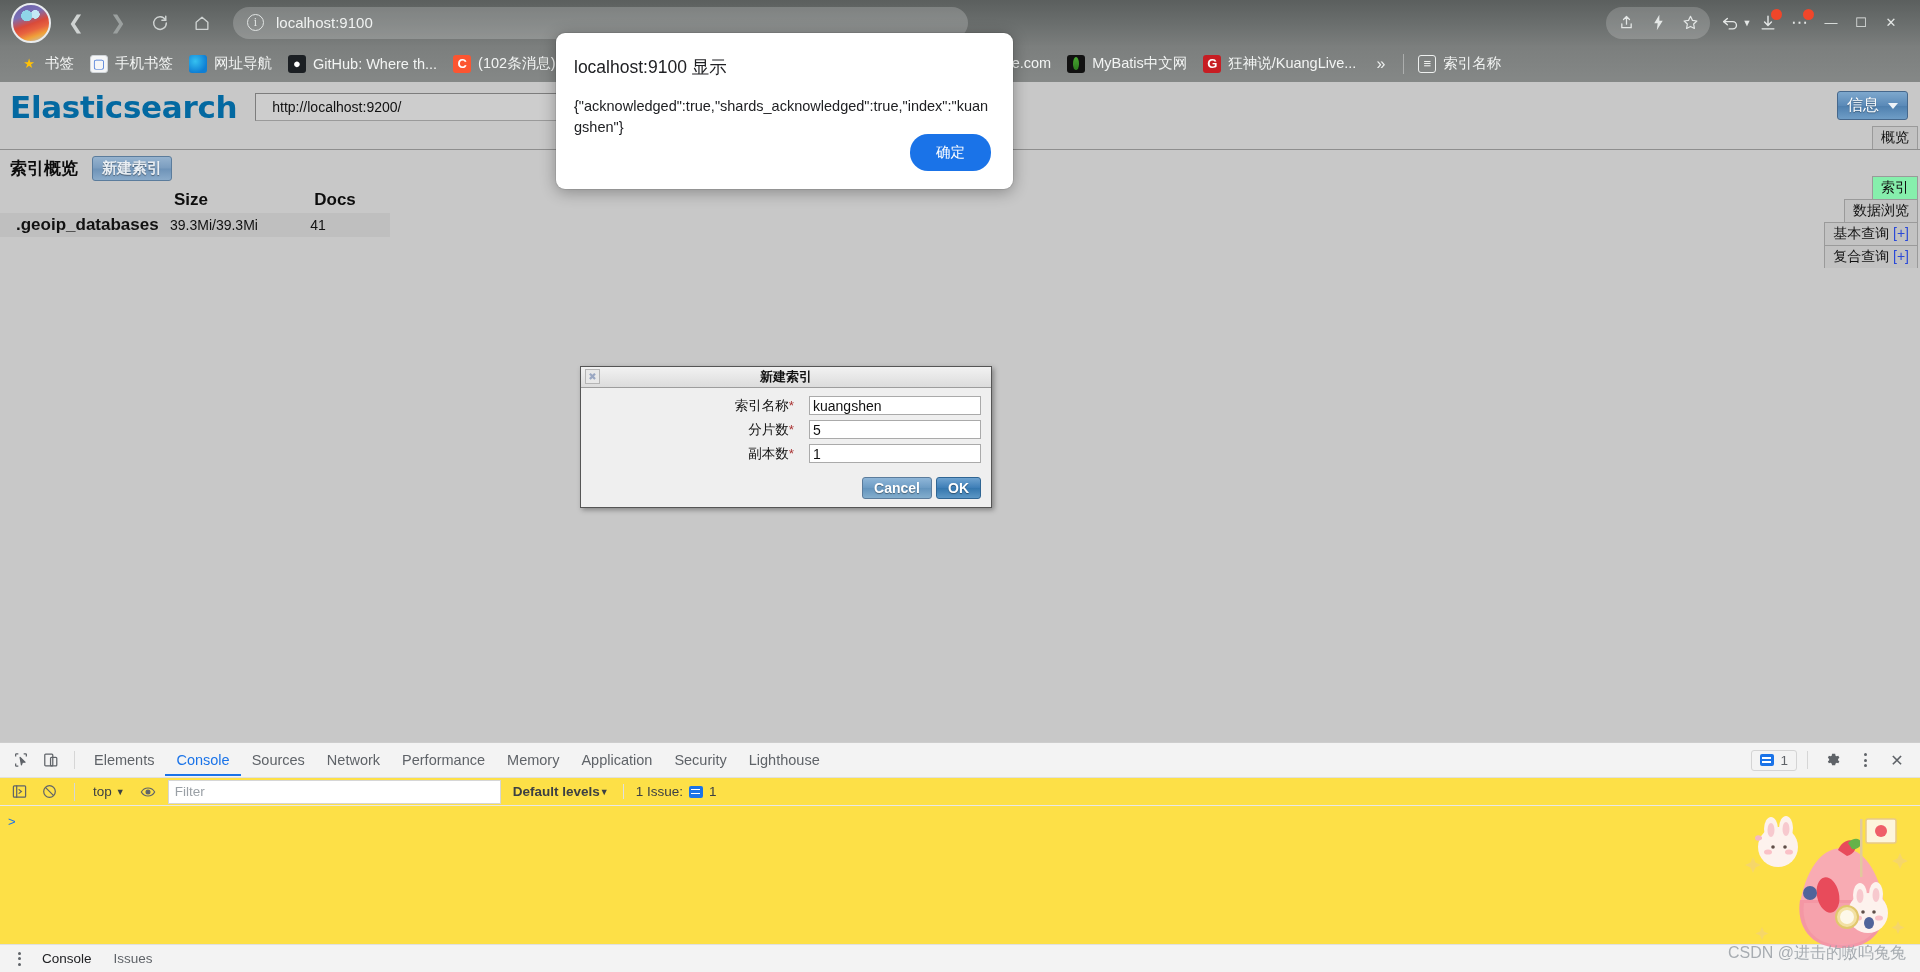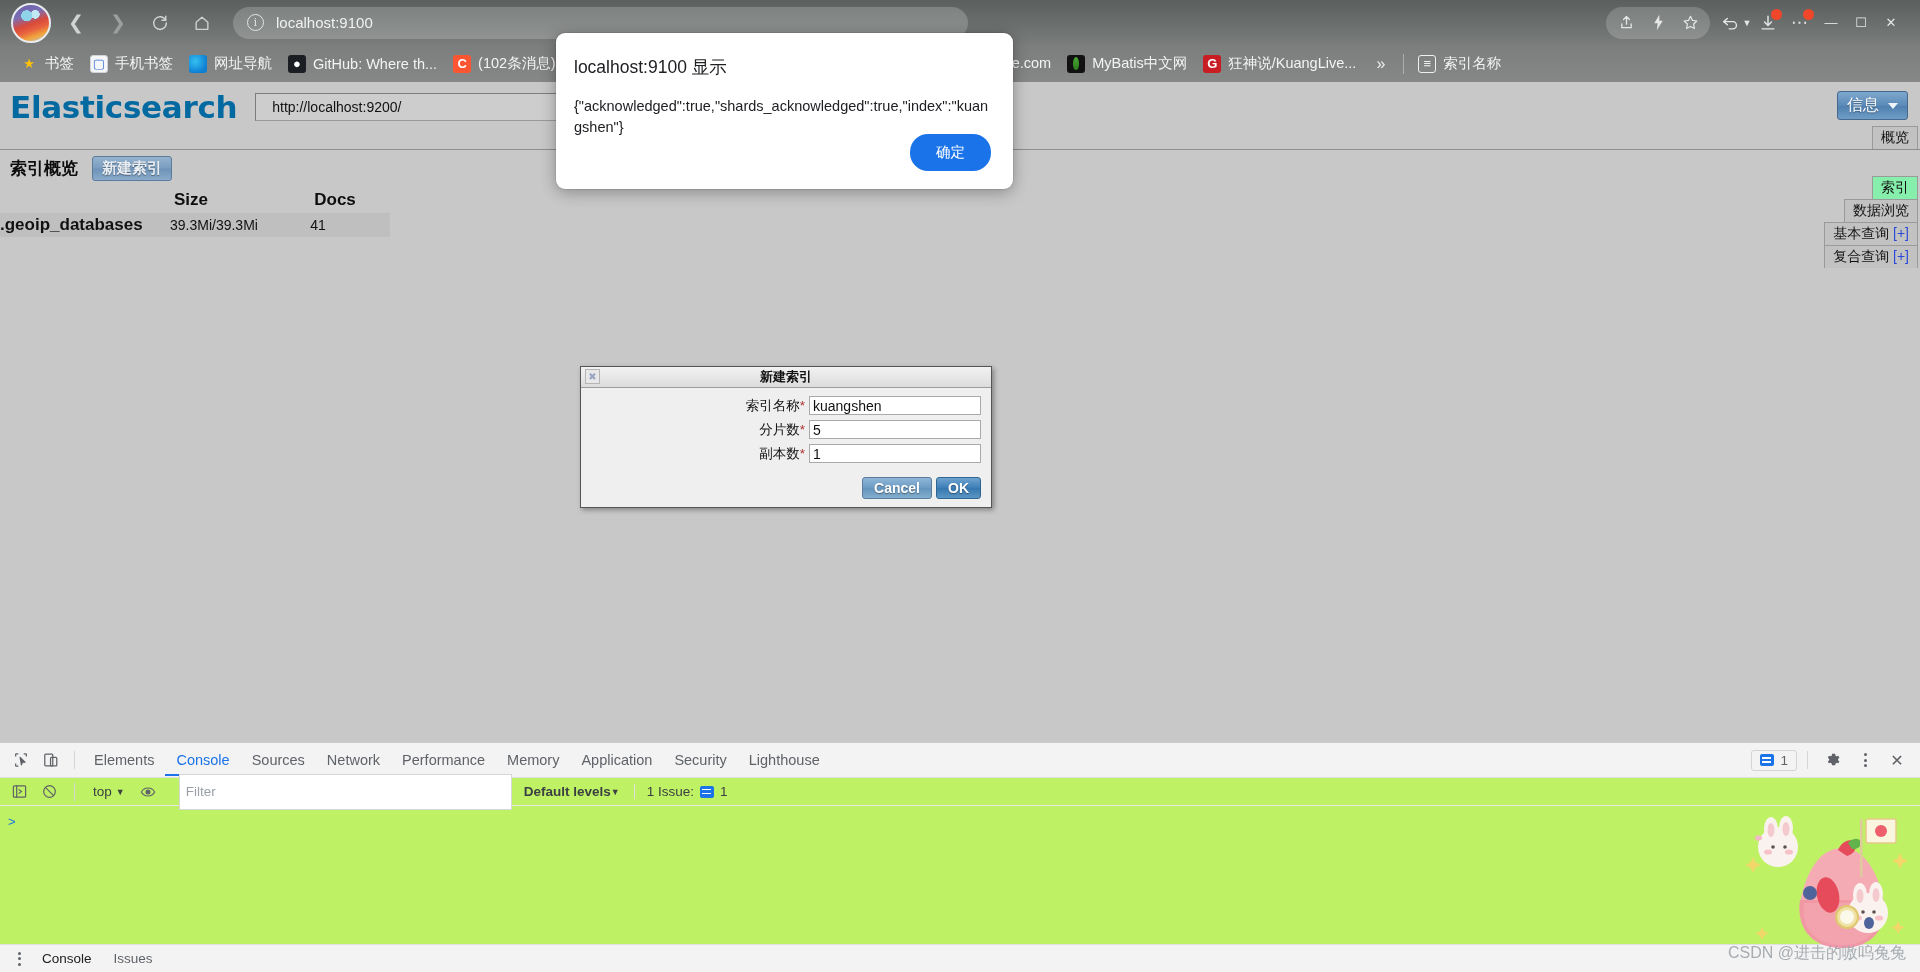--- a/index.html
+++ b/index.html
@@ -133,21 +133,21 @@
   .es-newindex-btn {
     background: linear-gradient(180deg,#96b3cf 0%,#7b9dbf 48%,#6e93b8 52%,#8aabca 100%);
     border: 1px solid #5b7c9c; border-radius: 3px; color: #e9eef3; font-weight: bold;
     font-size: 15px; padding: 2px 9px; text-shadow: 0 1px 1px rgba(0,0,0,0.4);
   }
 
   .es-table { width: 390px; margin-left: 0; border-collapse: collapse; }
   .es-table th { font-size: 17px; font-weight: bold; color: #0d0d0d; padding: 3px 6px; text-align: left;}
   .es-table th.name-col { width: 168px; }
   .es-table td { font-size: 14px; color: #111; padding: 2px 2px; background: #bfbfbf; }
-  .es-table td.idx-name { font-size: 17px; font-weight: bold; text-align: left; padding-left: 0; }
+  .es-table td.idx-name { font-size: 17px; font-weight: bold; text-align: left; padding-left: 16px; }
 
   
   .js-alert {
     position: absolute; left: 556px; top: 33px; width: 457px; height: 156px;
     background: #fff; border-radius: 9px;
     box-shadow: 0 3px 16px rgba(0,0,0,0.32), 0 0 0 1px rgba(0,0,0,0.07);
     padding: 22px 20px 0 18px; z-index: 40;
   }
   .js-alert-title { font-size: 17.5px; color: #202124; margin-bottom: 17px; }
   .js-alert-msg { font-size: 14.5px; color: #202124; line-height: 21px; word-break: break-all; }
@@ -168,42 +168,42 @@
     border-bottom: 1px solid #9d9d9d; position: relative;
     display: flex; align-items: center; justify-content: center;
   }
   .ni-head-title { font-size: 13px; font-weight: bold; color: #111; }
   .ni-close {
     position: absolute; left: 4px; top: 2px; width: 15px; height: 15px;
     border: 1px solid #b5b5b5; background: #e8e8e8; color: #9aa7c2;
     font-size: 10px; line-height: 13px; text-align: center;
   }
   .ni-body { padding: 8px 10px 6px 10px; }
-  .ni-row { display: flex; align-items: center; justify-content: flex-end; margin-bottom: 5px; }
+  .ni-row { display: flex; align-items: center; justify-content: flex-end; margin-bottom: 5px; gap: 11px; }
   .ni-label { font-size: 13.5px; color: #111; margin-right: 4px; white-space: nowrap; }
   .ni-req { color: #a33; }
   .ni-input {
     width: 172px; height: 19px; border: 1px solid #aaa; background: #fff;
     font-size: 14px; color: #111; padding: 0 3px; display: flex; align-items: center;
     font-family: "Liberation Sans", sans-serif;
   }
   .ni-foot { display: flex; justify-content: flex-end; gap: 4px; padding: 3px 10px 8px 0; }
   .ni-btn {
     color: #fff; font-weight: bold; font-size: 14px; padding: 2px 11px; border-radius: 3px;
     text-shadow: 0 1px 1px rgba(0,0,0,0.4);
   }
   .ni-btn.cancel { background: linear-gradient(180deg,#8fb6d8 0%,#6d9cc4 48%,#6394bd 52%,#84aecd 100%);
                    border: 1px solid #5b7c9c; }
   .ni-btn.ok { background: linear-gradient(180deg,#6fa3d0 0%,#3f7fb8 48%,#3577ae 52%,#5c97c5 100%);
                border: 1px solid #2f6593; }
 
   
   .devtools {
     position: absolute; left: 0; top: 742px; width: 1920px; height: 230px;
-    background: #bef264; border-top: 1px solid #cdcdcd;
+    background: #fde047; border-top: 1px solid #cdcdcd;
     font-family: "Liberation Sans", sans-serif;
   }
   .dt-tabbar {
     height: 35px; background: #f3f3f3; border-bottom: 1px solid #e0e0e0;
     display: flex; align-items: center; padding-left: 6px;
   }
   .dt-ic { width: 30px; height: 28px; display:flex; align-items:center; justify-content:center; color:#5f6368; }
   .dt-vsep { width: 1px; height: 18px; background: #d6d6d6; margin: 0 8px; }
   .dt-tab {
     font-size: 14.5px; color: #5f6368; padding: 7px 11px 8px 11px; white-space: nowrap;
@@ -217,23 +217,23 @@
   .issue-sq { width: 14px; height: 12px; background: #1a73e8; border-radius: 2px; position: relative; }
   .issue-sq::after { content:""; position:absolute; left:2px; top:3px; width:9px; height:1.5px; background:#fff;
                      box-shadow: 0 4px 0 #fff; }
   .dt-filterbar {
     height: 28px; border-bottom: 1px solid #e8e8e8; display: flex; align-items: center;
     padding-left: 6px; gap: 4px;
   }
   .fb-ic { width: 26px; height: 24px; display:flex; align-items:center; justify-content:center; color:#5f6368; }
   .fb-sel { font-size: 13.5px; color: #3c4043; display: flex; align-items: center; gap: 4px; padding: 0 6px; }
   .fb-input {
-    flex: none; width: 333px; height: 36px; border: 1px solid #d6d6d6; background: #fff;
+    flex: none; width: 333px; height: 24px; border: 1px solid #d6d6d6; background: #fff;
     font-size: 13.5px; color: #9aa0a6; padding: 9px 6px; display: flex; align-items: center;
-    margin-left: 14px;
+    margin-left: 3px;
   }
   .fb-levels { font-size: 13.5px; color: #3c4043; display: flex; align-items: center; margin-left: 8px; font-weight: bold; }
   .fb-issues {
     display: flex; align-items: center; gap: 6px; font-size: 13.5px; color: #3c4043;
     border-left: 1px solid #e0e0e0; padding-left: 12px; margin-left: 10px;
   }
   .dt-console { height: 122px; padding: 6px 0 0 8px; position: relative; }
   .prompt-caret { color: #1a73e8; font-size: 13px; }
   .dt-drawer {
     position: absolute; left: 0; bottom: 0; width: 1920px; height: 28px;

